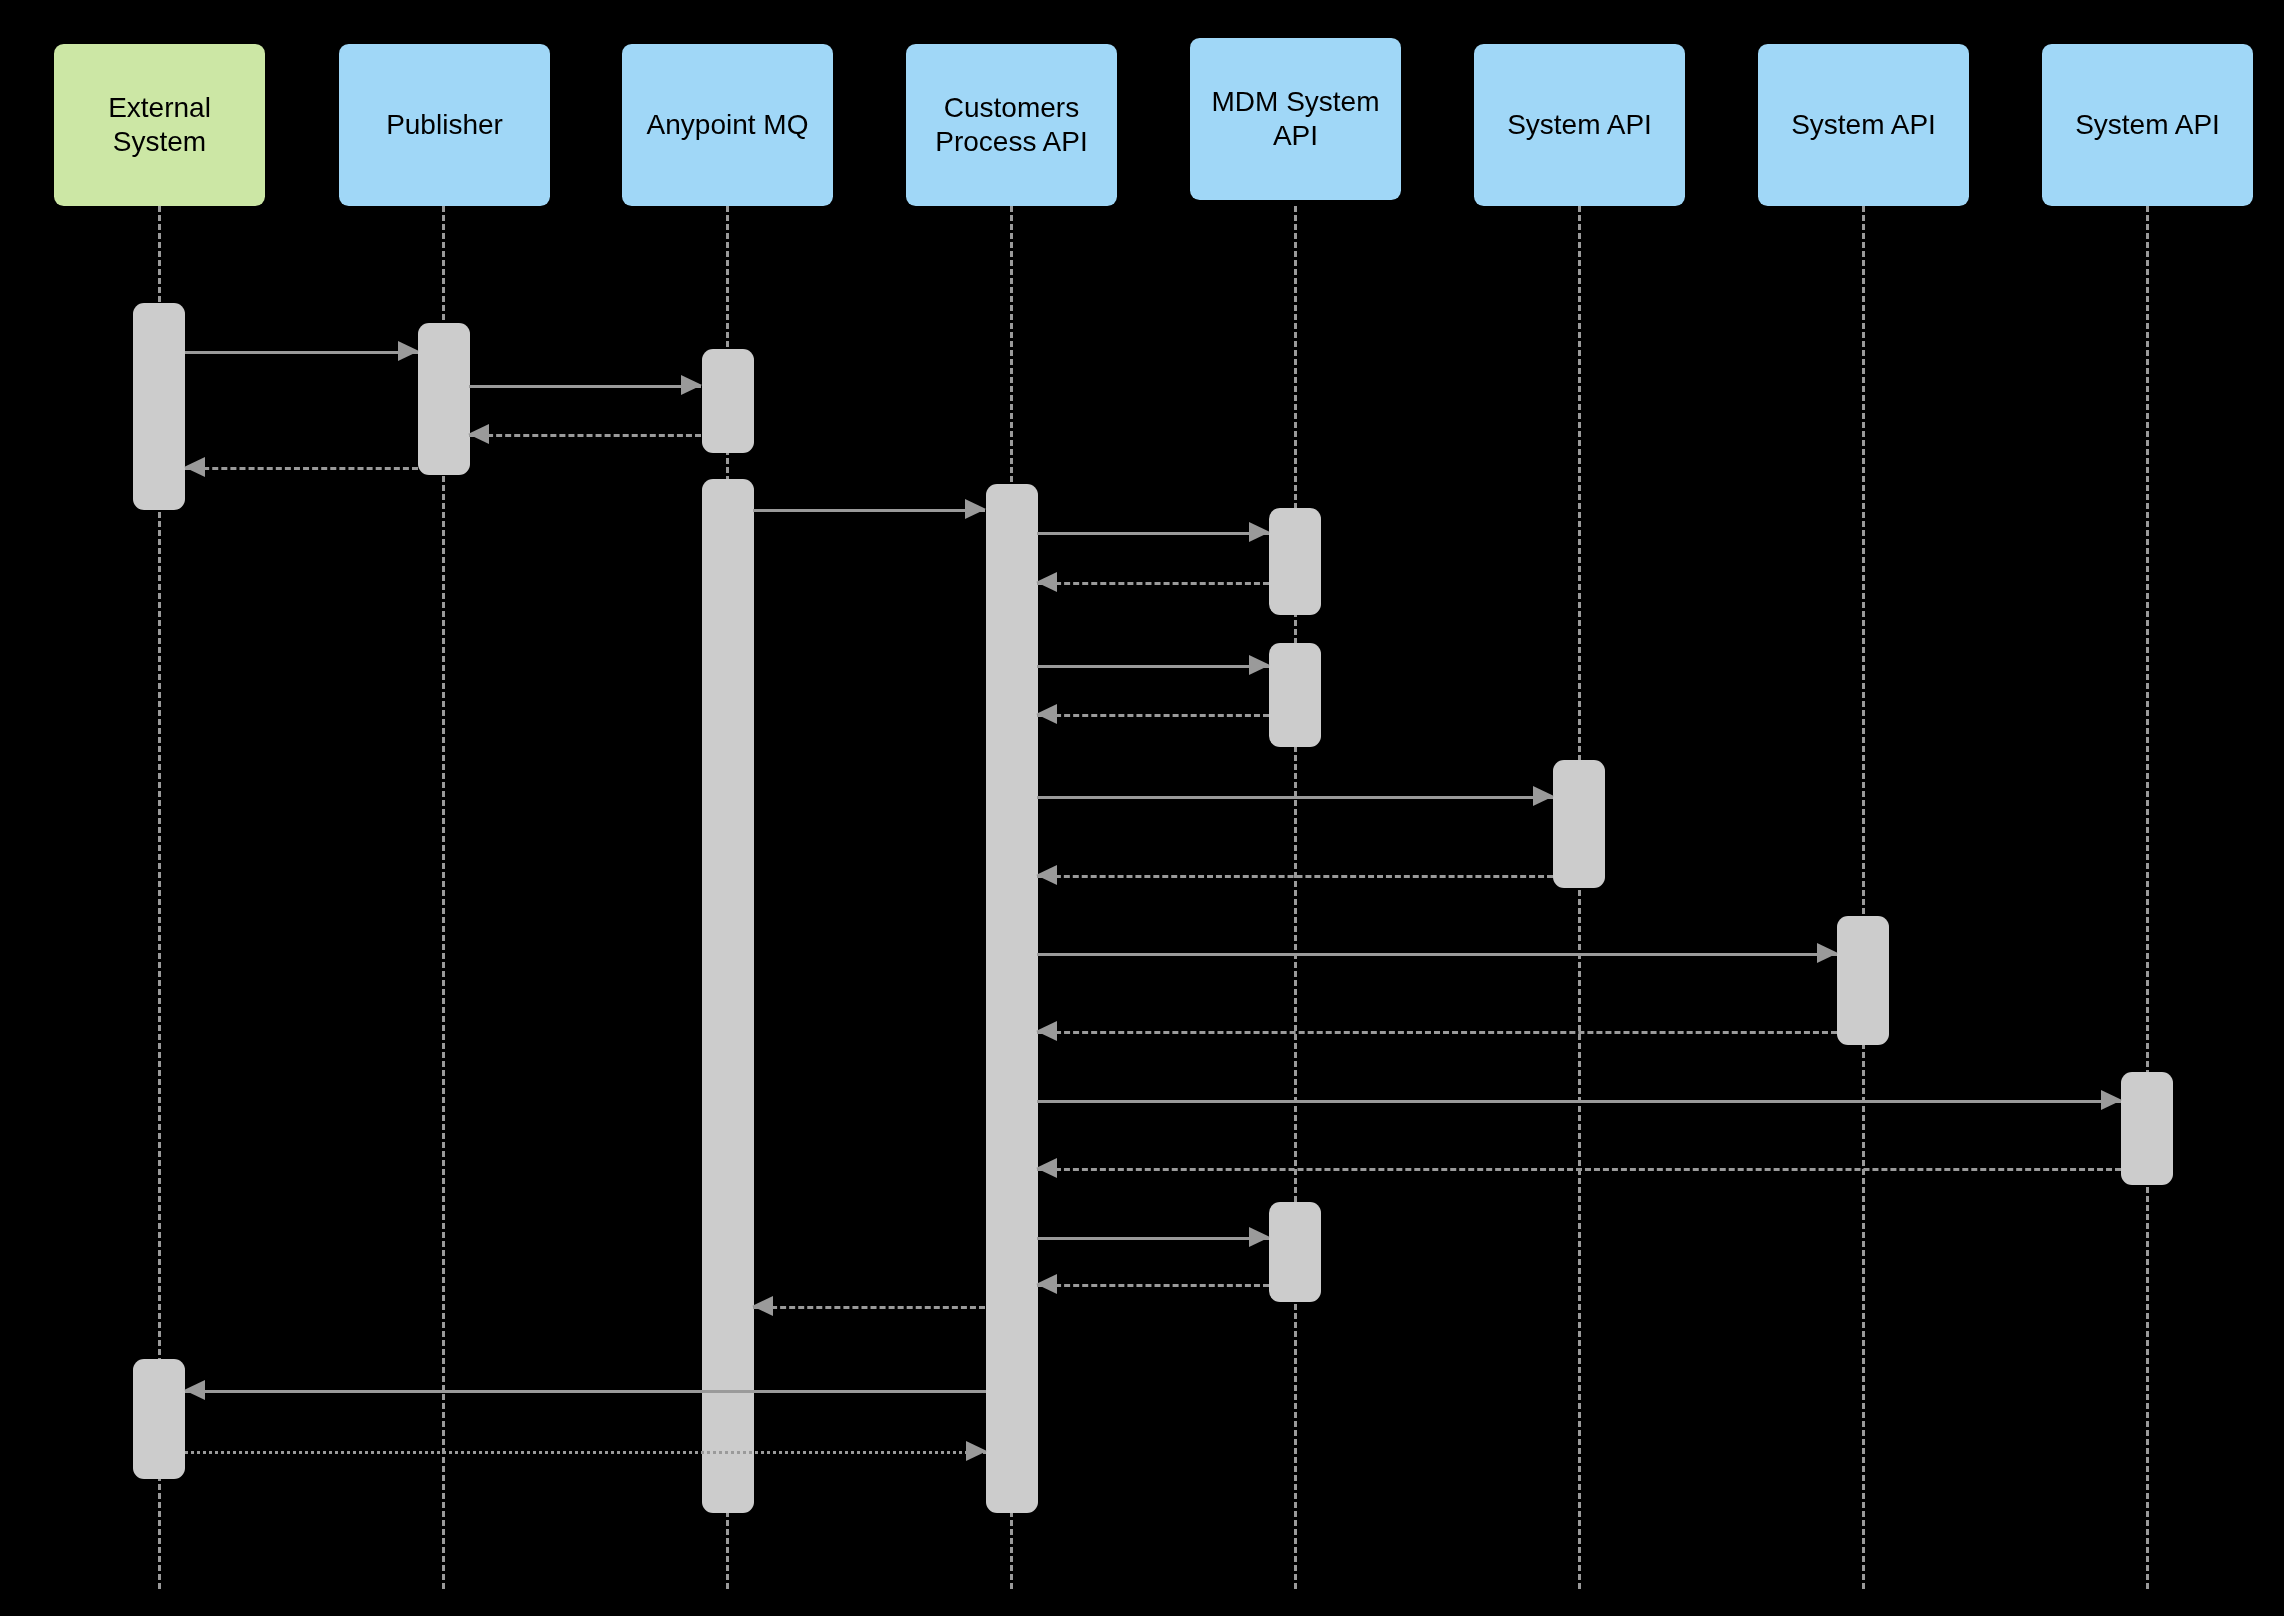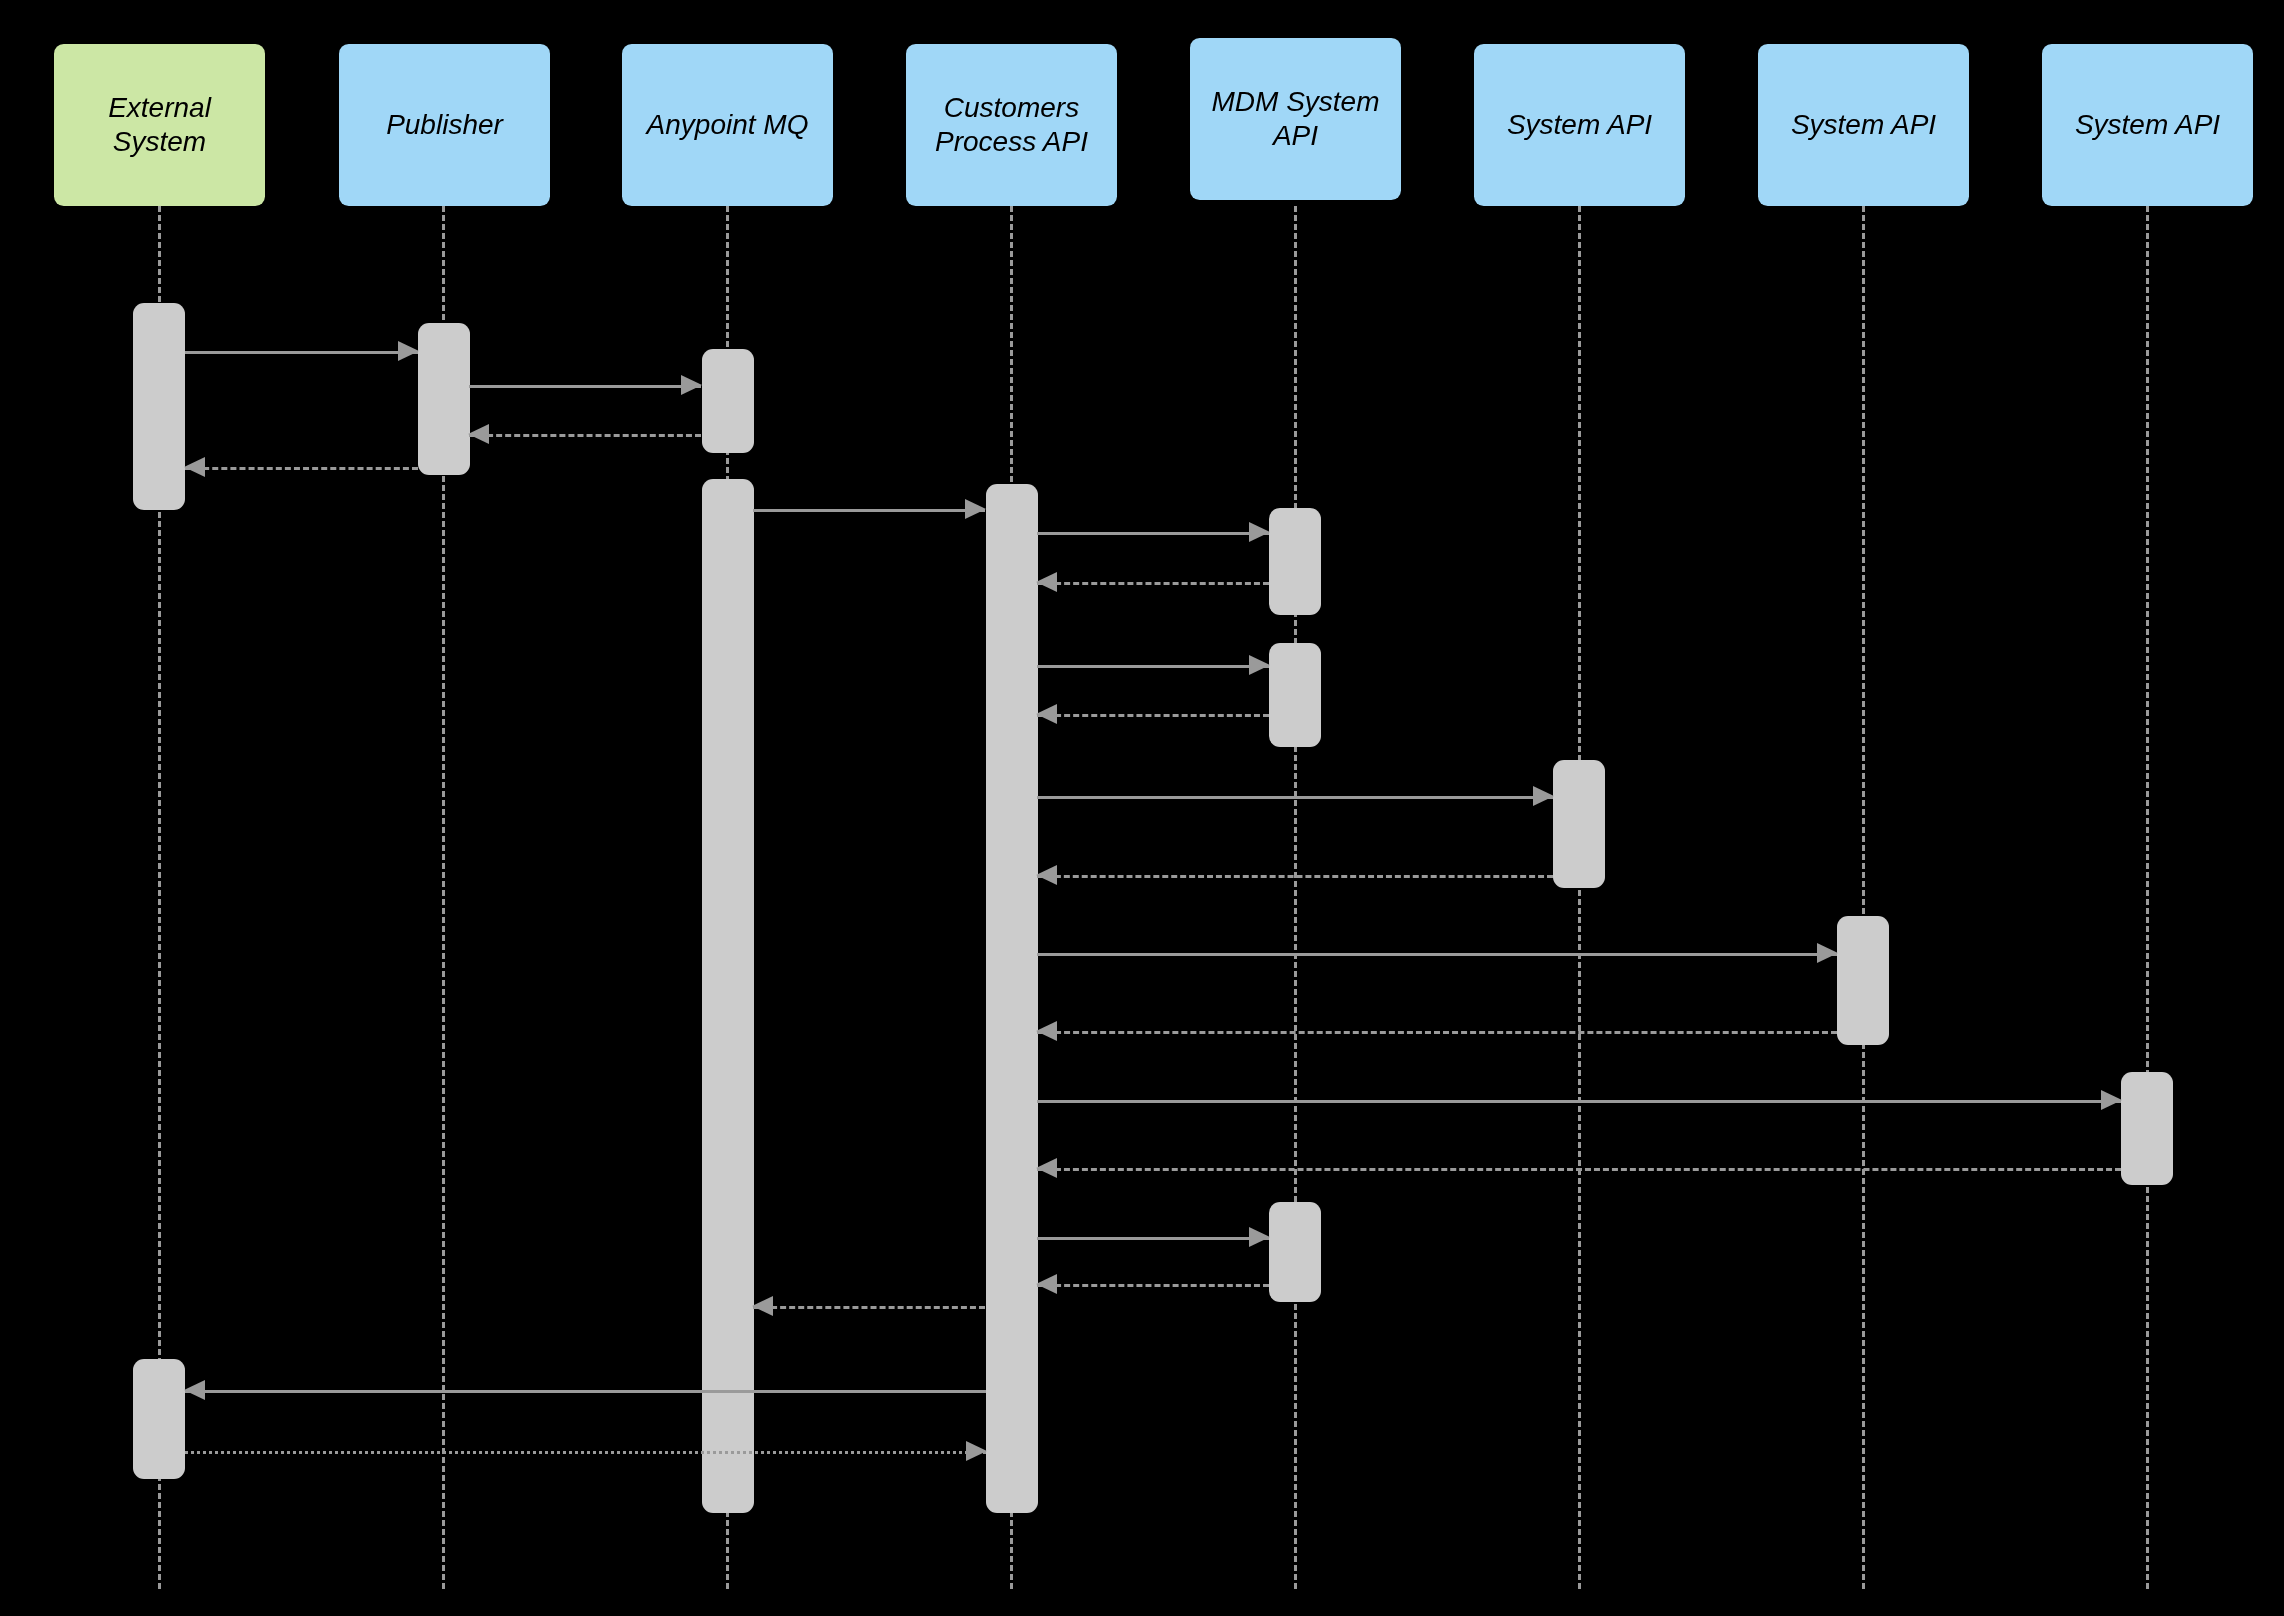--- a/index.html
+++ b/index.html
@@ -7,21 +7,20 @@
     padding: 0;
     background: #000000;
   }
   #canvas {
     position: relative;
     width: 2284px;
     height: 1617px;
     background: #000000;
     overflow: hidden;
     font-family: "Liberation Sans", sans-serif;
-    font-style: italic;
   }
   .participant-box {
     position: absolute;
     box-sizing: border-box;
     border-radius: 9.7px;
     display: flex;
     align-items: center;
     justify-content: center;
     text-align: center;
     color: #000000;

